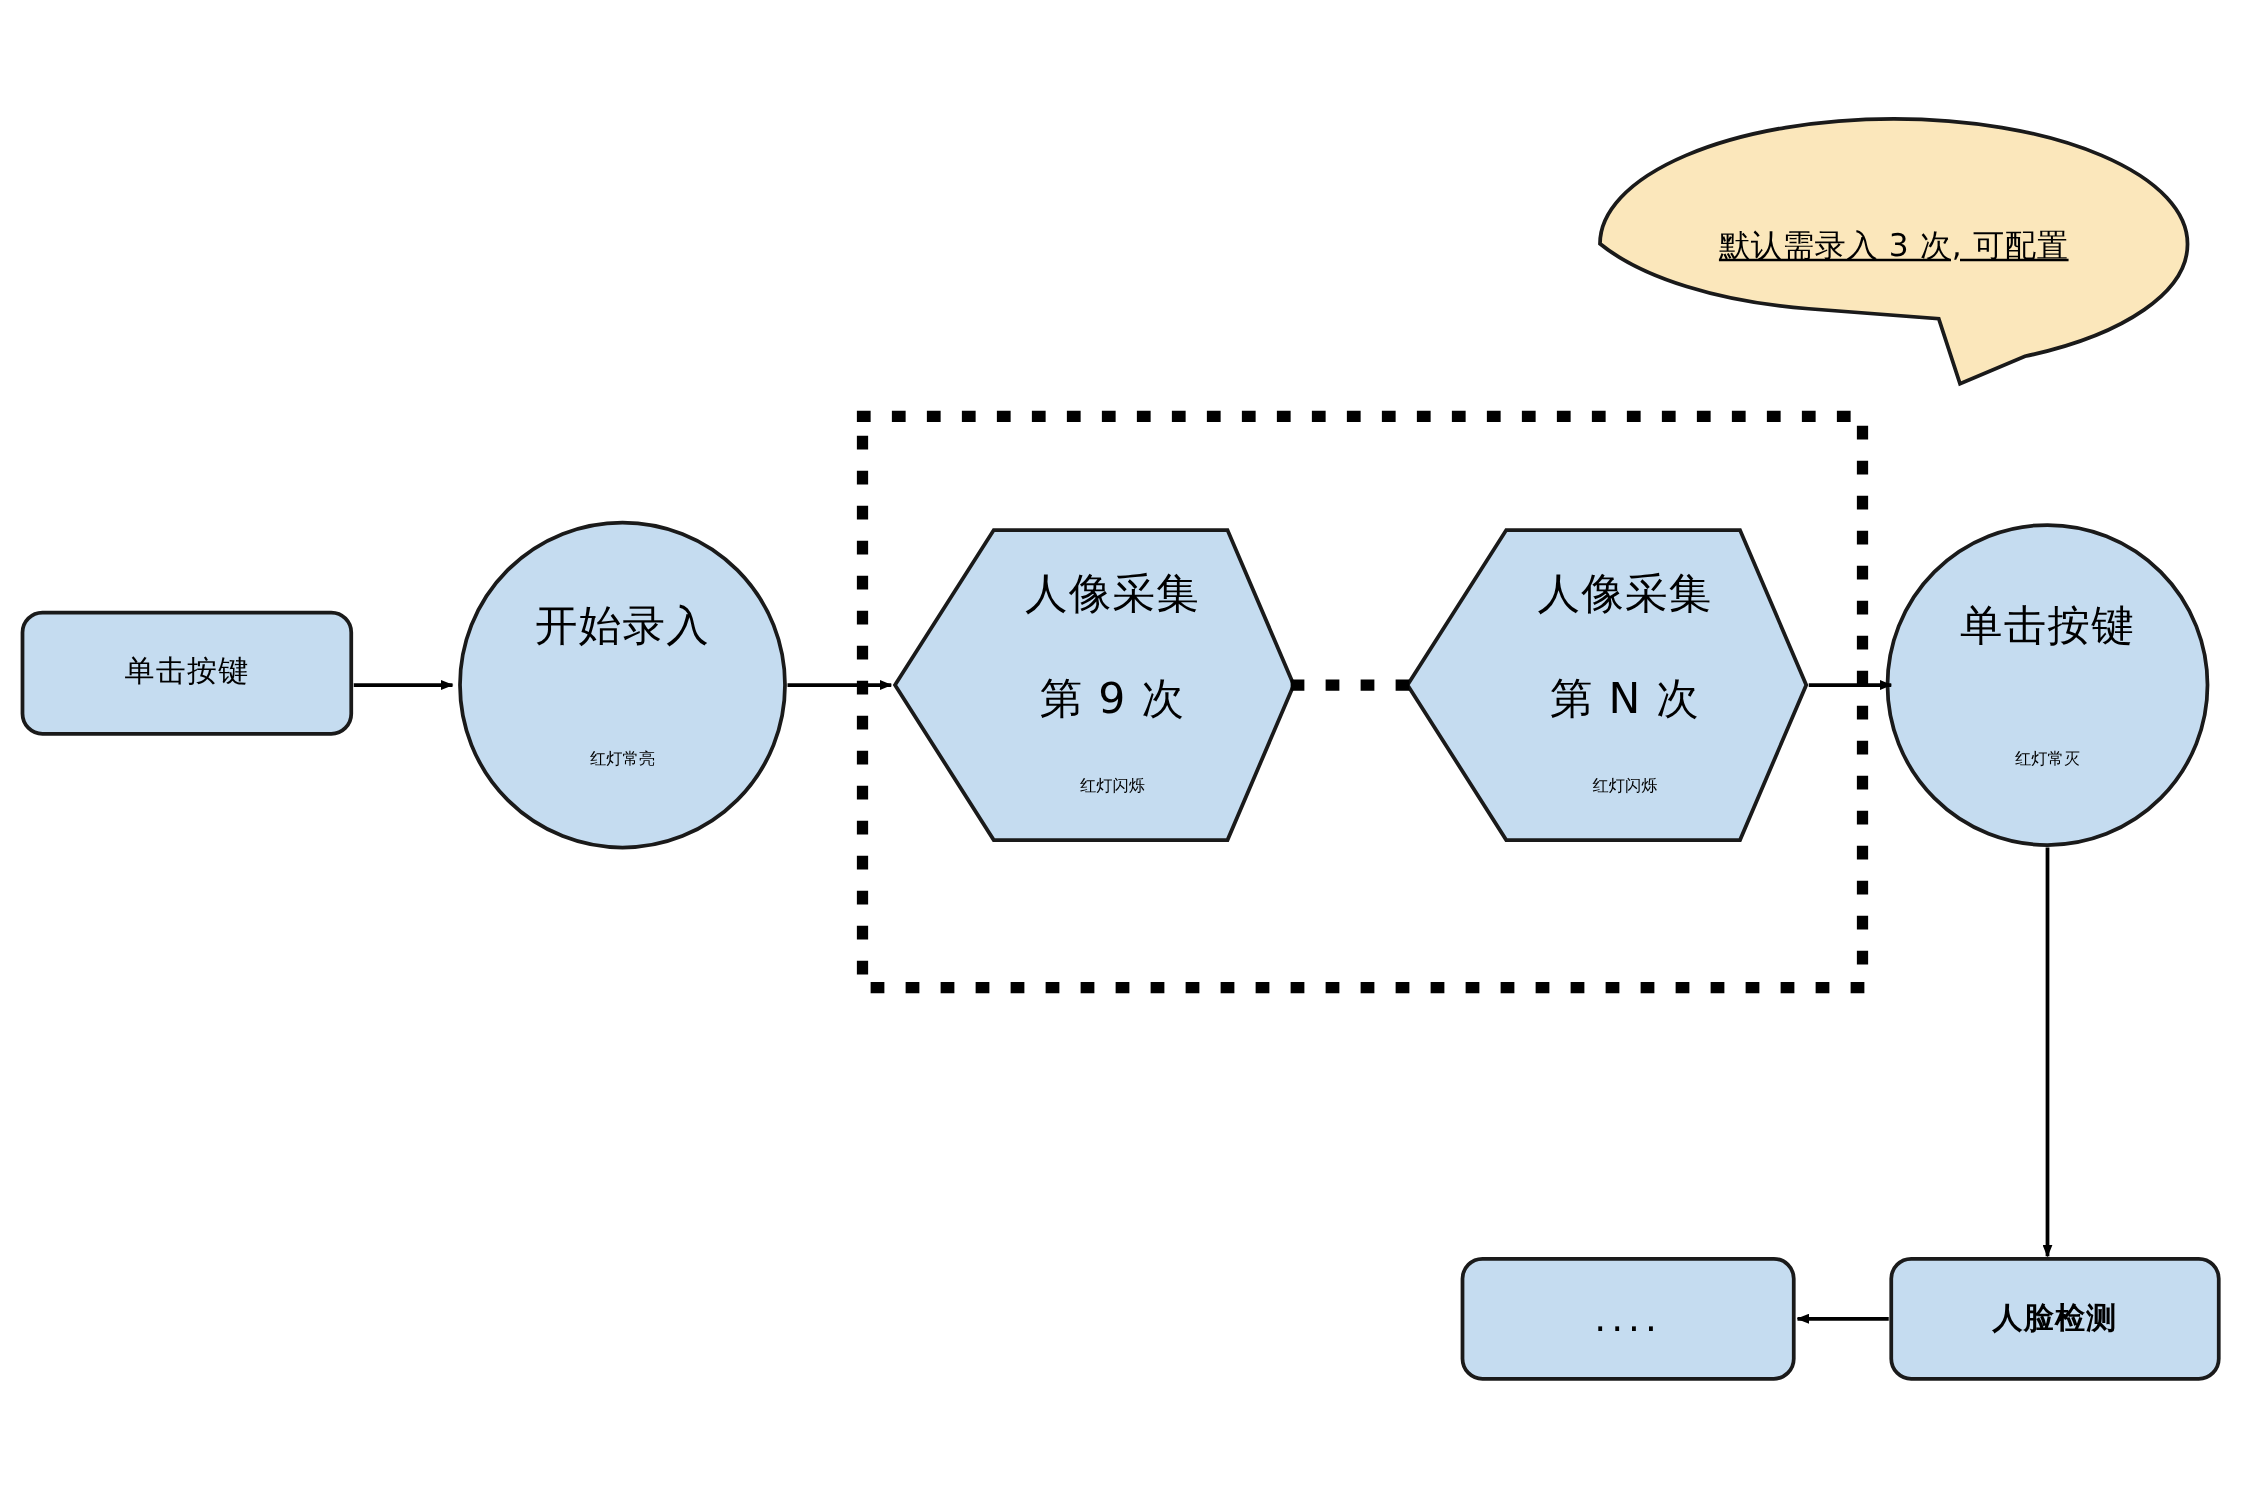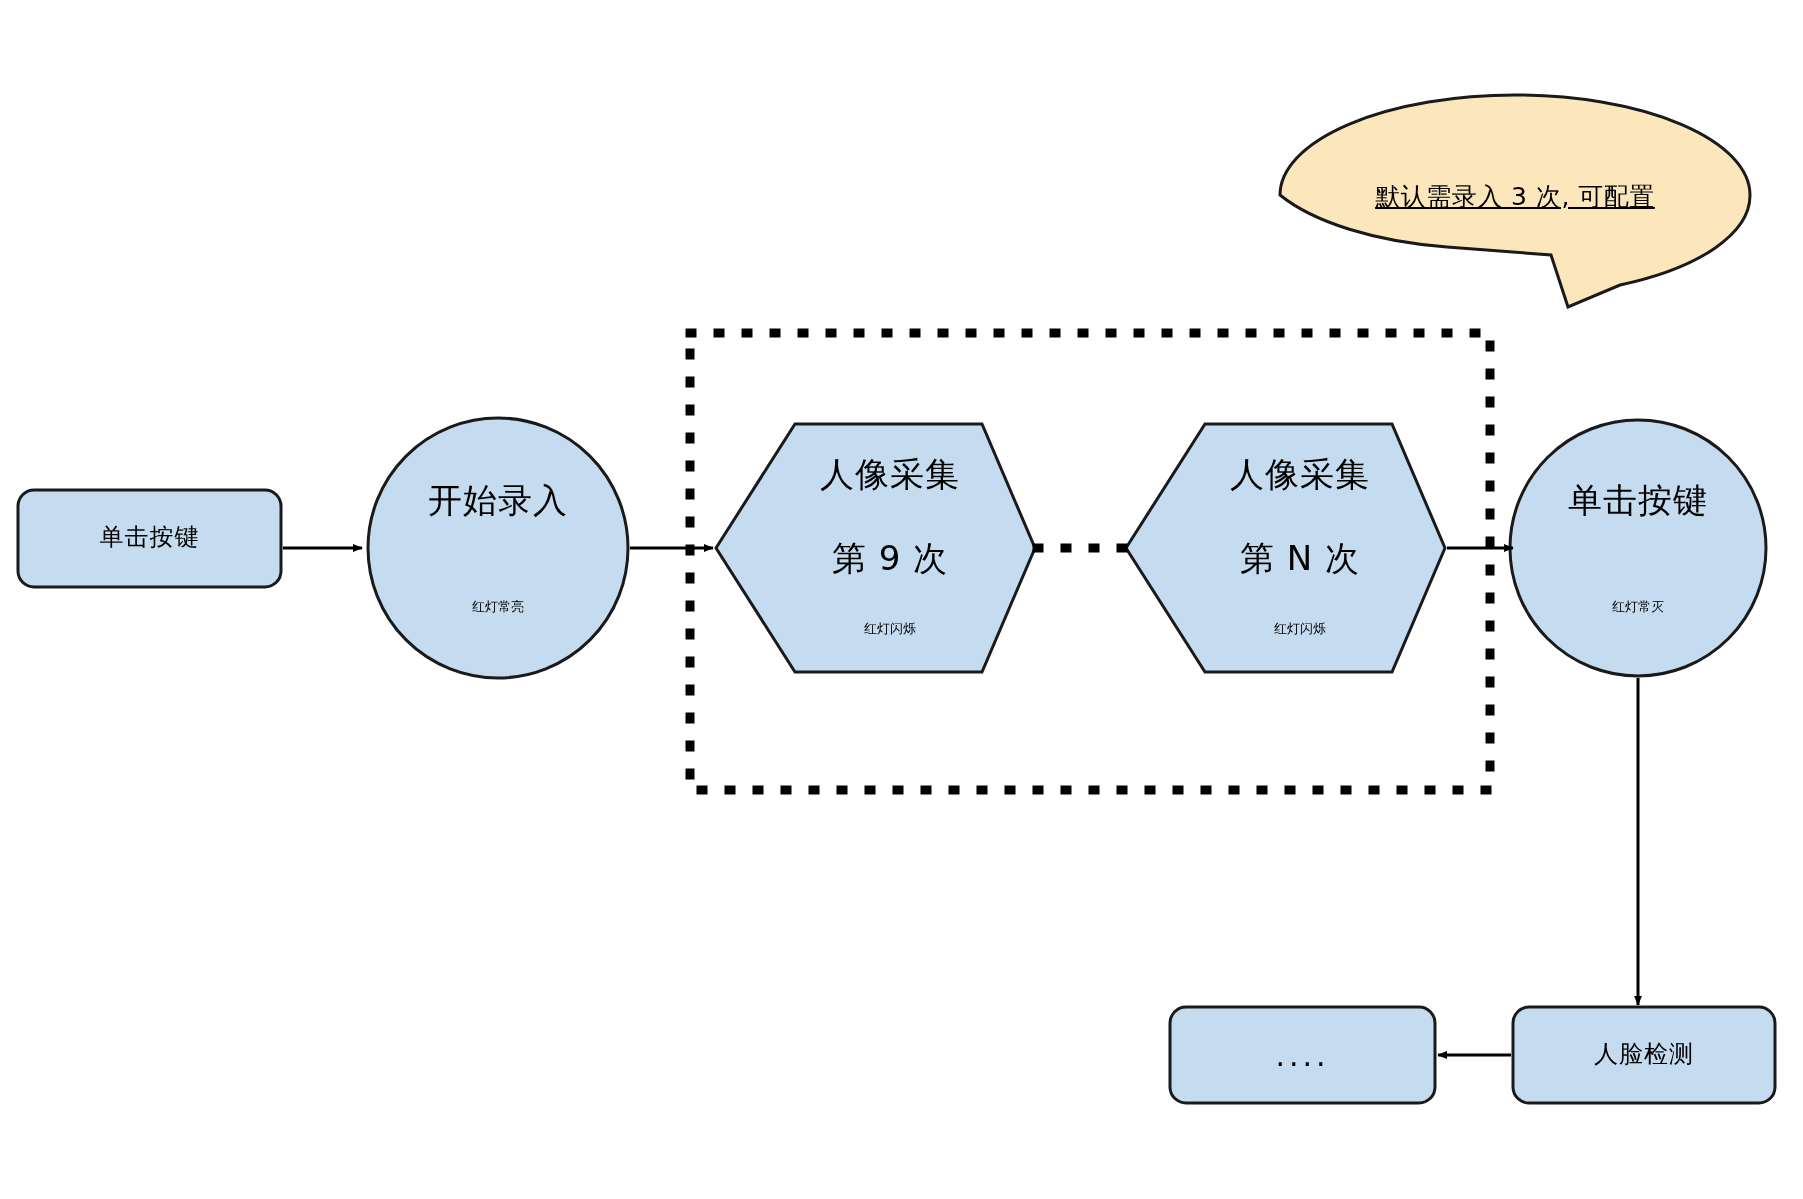--- a/index.html
+++ b/index.html
@@ -113,19 +113,19 @@
   <div class="node-label title-main" style="left:745px; top:536px; width:290px;">第 9 次</div>
   <div class="node-label title-sub" style="left:745px; top:620px; width:290px;">红灯闪烁</div>
 
   <div class="node-label title-main" style="left:1155px; top:452px; width:290px;">人像采集</div>
   <div class="node-label title-main" style="left:1155px; top:536px; width:290px;">第 N 次</div>
   <div class="node-label title-sub" style="left:1155px; top:620px; width:290px;">红灯闪烁</div>
 
   <div class="node-label title-main" style="left:1508px; top:478px; width:260px;">单击按键</div>
   <div class="node-label title-sub" style="left:1508px; top:598px; width:260px;">红灯常灭</div>
 
-  <div class="node-label title-mid" style="left:1513px; top:1038px; width:262px;">人脸检测</div>
+  <div class="node-label title-mid" style="left:1513px; top:1038px; width:262px;font-weight:bold;">人脸检测</div>
 
   <div class="node-label dots-label" style="left:1170px; top:1038px; width:265px;">....</div>
 
   <div class="node-label callout-text" style="left:1280px; top:180px; width:470px;">默认需录入 3 次, 可配置</div>
 
 </div>
 
 </body></html>

